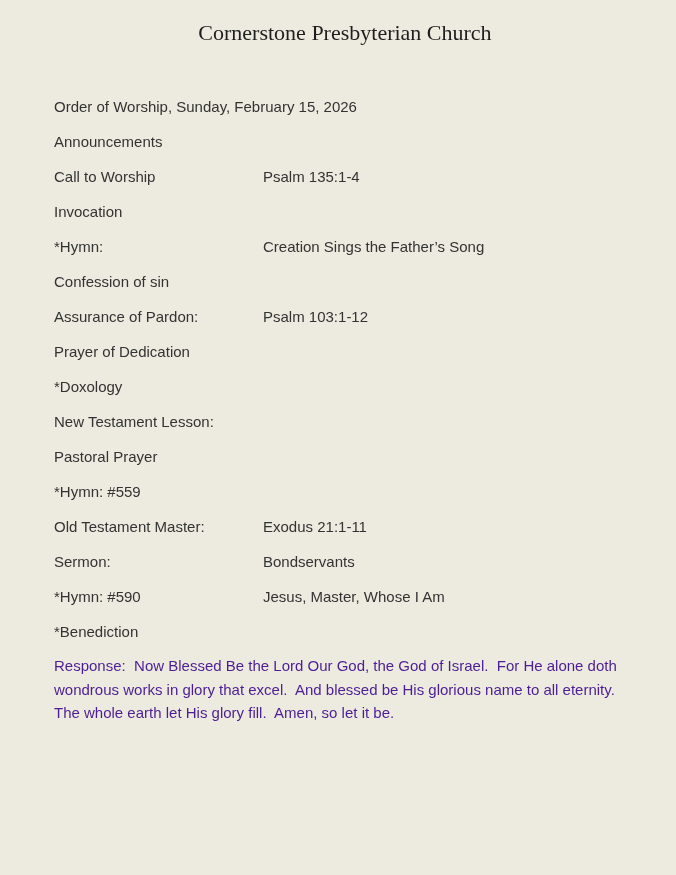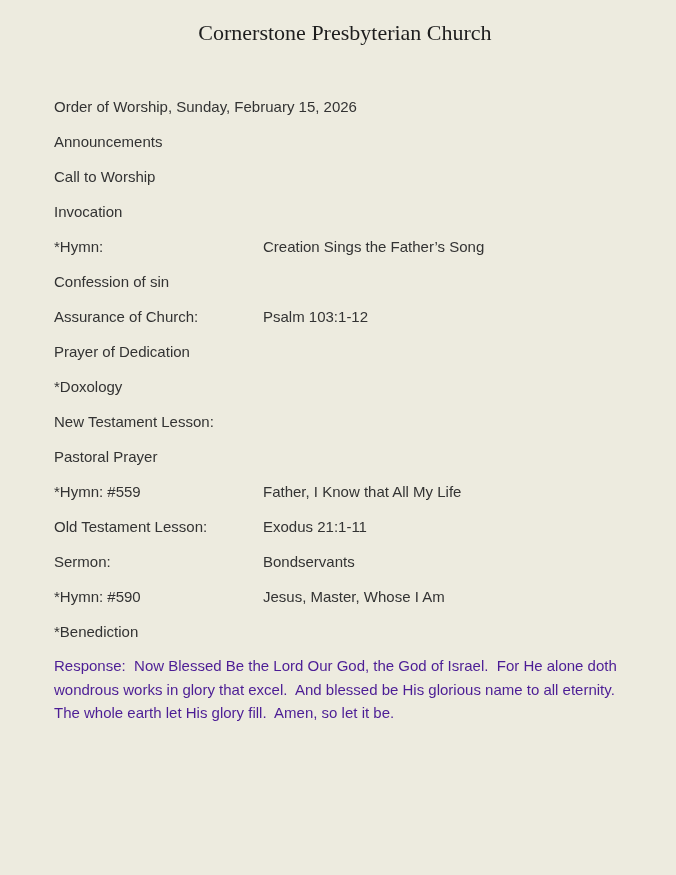--- a/index.html
+++ b/index.html
@@ -69,58 +69,58 @@
   <div class="worship-list">
 
     <div class="worship-heading">Order of Worship, Sunday, February 15, 2026</div>
 
     <div class="worship-row">
       <span class="label">Announcements</span>
       <span class="detail"></span>
     </div>
     <div class="worship-row">
       <span class="label">Call to Worship</span>
+      <span class="detail">Psalm 135:1-4</span>
     </div>
     <div class="worship-row">
       <span class="label">Invocation</span>
       <span class="detail"></span>
     </div>
     <div class="worship-row">
       <span class="label">*Hymn:</span>
       <span class="detail">Creation Sings the Father’s Song</span>
     </div>
     <div class="worship-row">
       <span class="label">Confession of sin</span>
       <span class="detail"></span>
     </div>
     <div class="worship-row">
-      <span class="label">Assurance of Church:</span>
+      <span class="label">Assurance of Pardon:</span>
       <span class="detail">Psalm 103:1-12</span>
     </div>
     <div class="worship-row">
       <span class="label">Prayer of Dedication</span>
       <span class="detail"></span>
     </div>
     <div class="worship-row">
       <span class="label">*Doxology</span>
       <span class="detail"></span>
     </div>
     <div class="worship-row">
       <span class="label">New Testament Lesson:</span>
     </div>
     <div class="worship-row">
       <span class="label">Pastoral Prayer</span>
       <span class="detail"></span>
     </div>
     <div class="worship-row">
       <span class="label">*Hymn: #559</span>
-      <span class="detail">Father, I Know that All My Life</span>
     </div>
     <div class="worship-row">
-      <span class="label">Old Testament Lesson:</span>
+      <span class="label">Old Testament Master:</span>
       <span class="detail">Exodus 21:1-11</span>
     </div>
     <div class="worship-row">
       <span class="label">Sermon:</span>
       <span class="detail">Bondservants</span>
     </div>
     <div class="worship-row">
       <span class="label">*Hymn: #590</span>
       <span class="detail">Jesus, Master, Whose I Am</span>
     </div>

